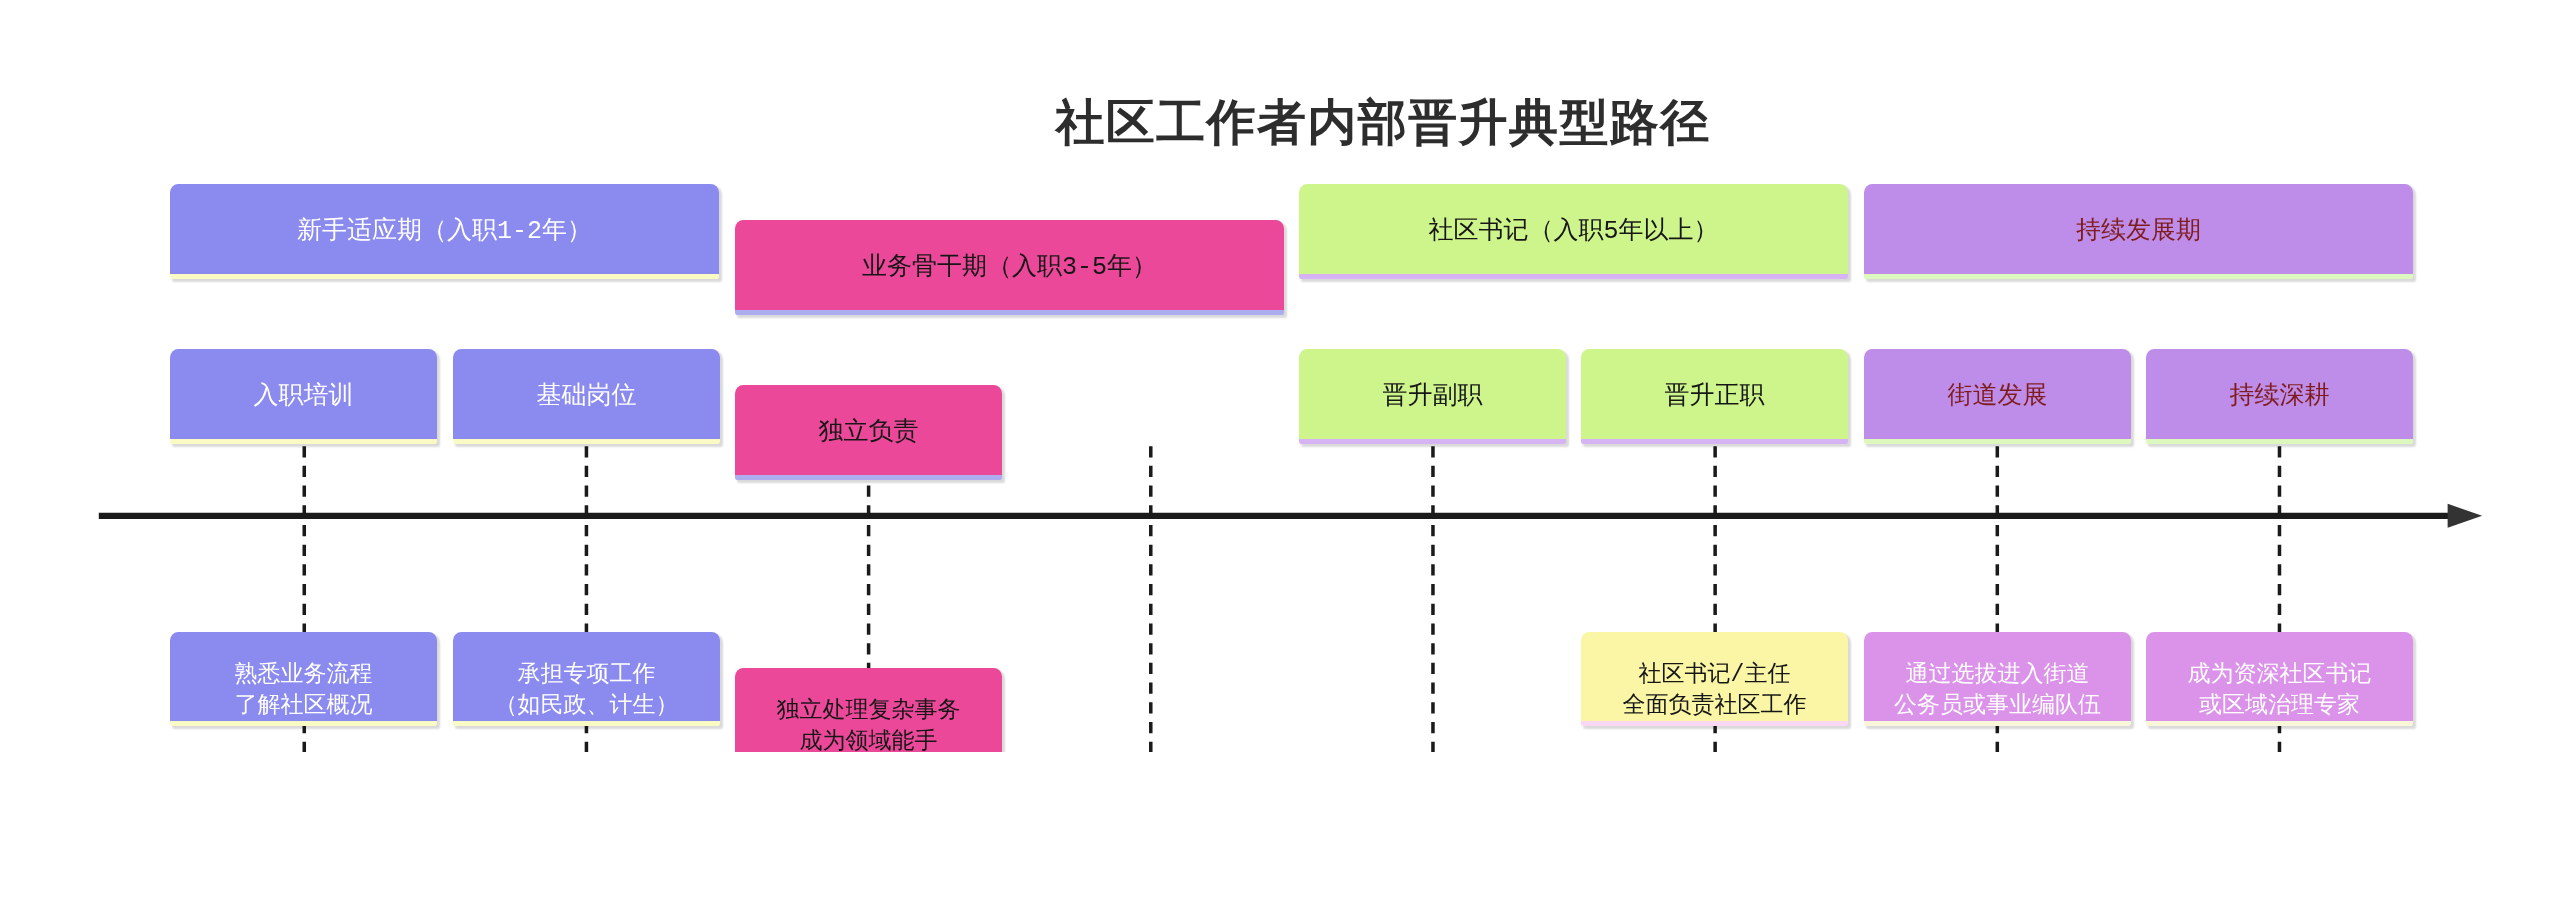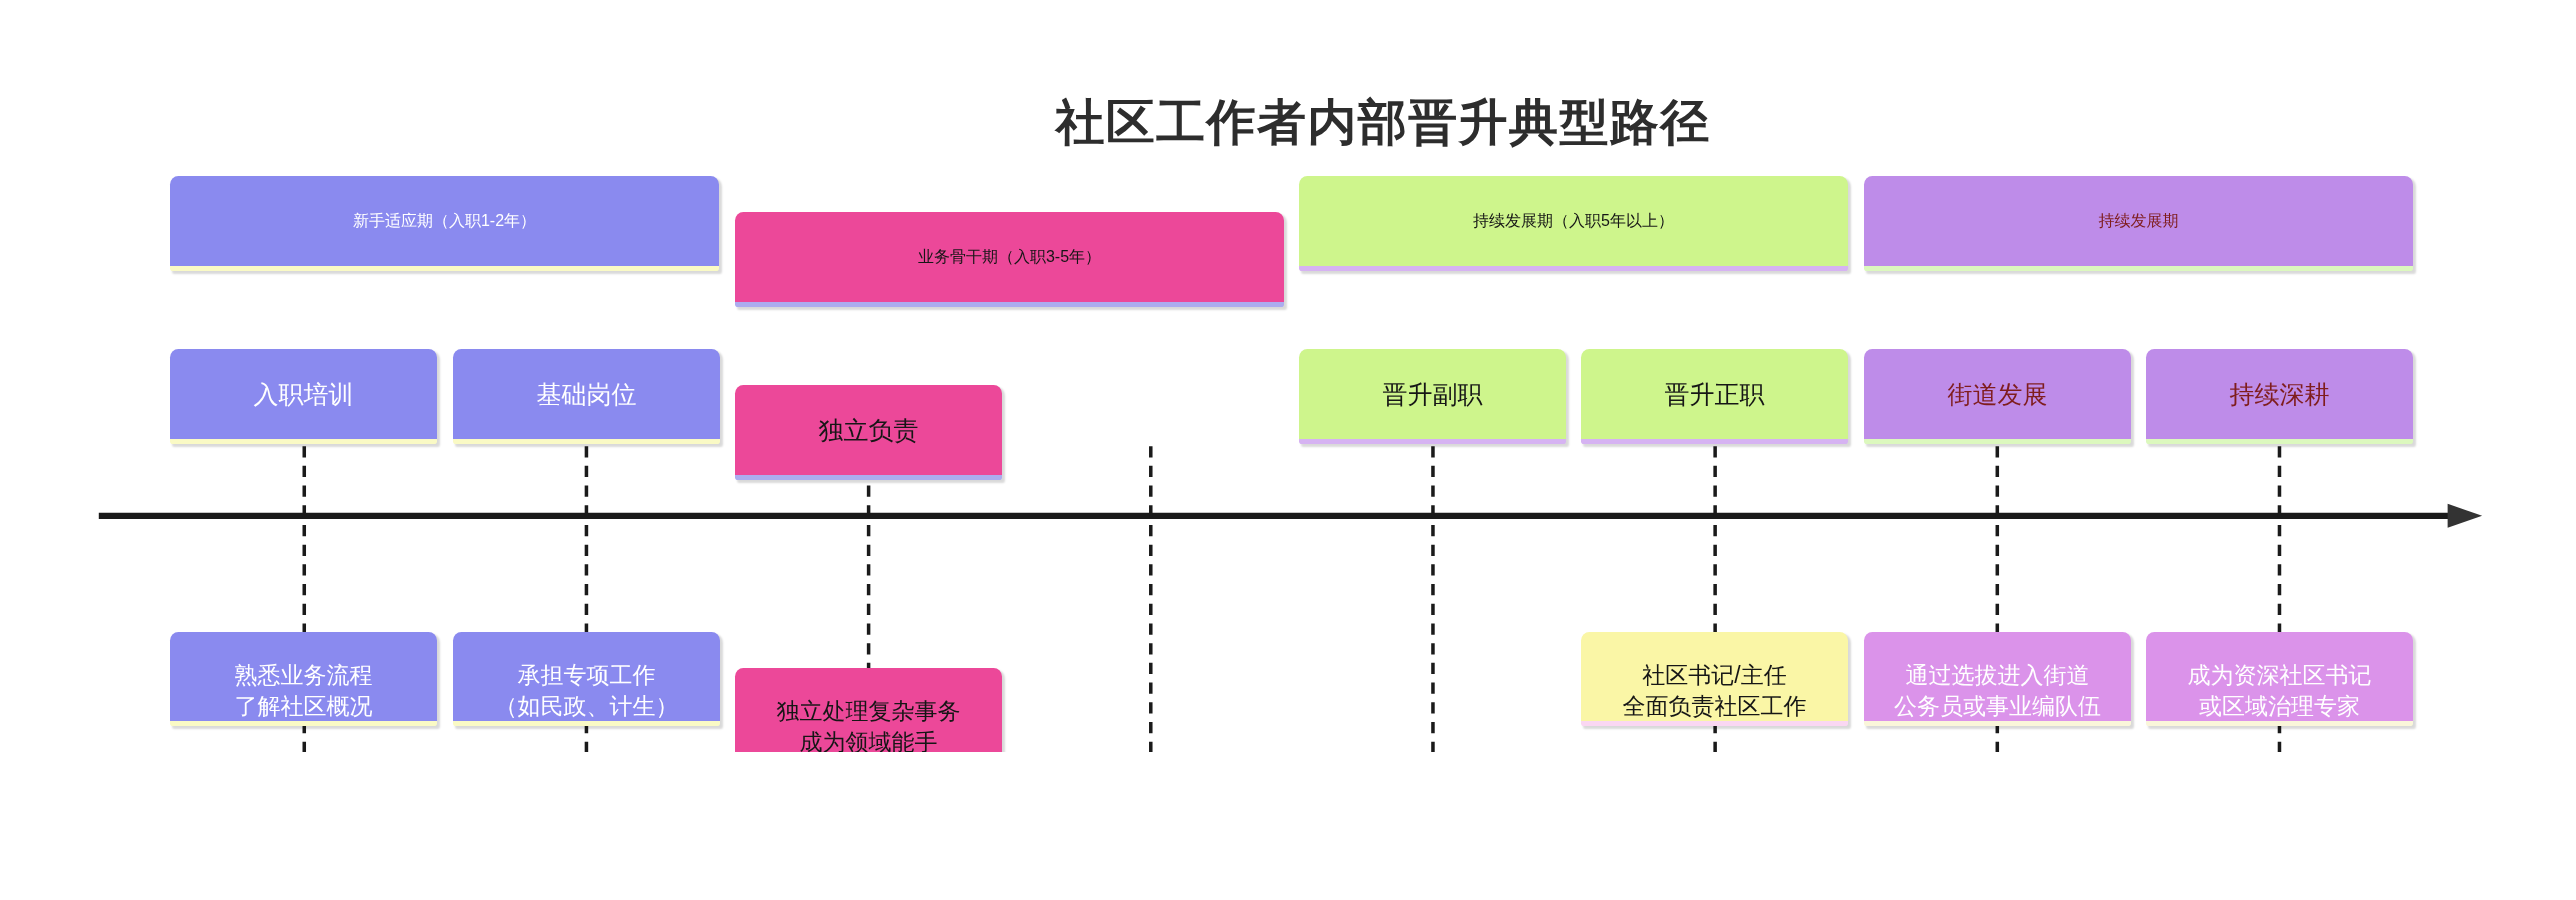--- a/index.html
+++ b/index.html
@@ -2,21 +2,21 @@
 <html style="font-size:11.3px"><head>
 <meta charset="utf-8">
 <style>
   html, body { margin: 0; padding: 0; background: #ffffff; }
   .canvas {
     position: relative;
     width: 2576px;
     height: 752px;
     background: #ffffff;
     overflow: hidden;
-    font-family: Liberation Sans, sans-serif;
+    font-family: Liberation Mono, monospace;
   }
   .underlay {
     position: absolute;
     left: 0; top: 0;
     z-index: 0;
   }
   .title {
     position: absolute;
     top: 90px;
     left: 0;
@@ -34,21 +34,21 @@
     position: absolute;
     box-sizing: content-box;
     display: flex;
     align-items: center;
     justify-content: center;
     text-align: center;
     border-radius: 8.4px 8.4px 2.8px 2.8px;
     box-shadow: 2.1px 2.8px 2.1px rgba(0,0,0,0.15);
     z-index: 1;
   }
-  .phase  { top: 176px; width: 549px; height: 90px; font-size: 16px; }
+  .phase  { top: 184px; width: 549px; height: 90px; font-size: 25px; }
   .stage  { top: 349px; width: 267px; height: 90px; font-size: 25px; }
   .desc   { top: 632px; width: 267px; height: 89px; font-size: 23px; line-height: 1.32; align-items: flex-end; }
   .desc .l { display: block; }
 
   
   .c-purple     { background: #8A8AEF; border-bottom: 5.6px solid #FAFAC5; color: #ffffff; }
   .c-yellow     { background: #ec4899; border-bottom: 5.6px solid #ACACEF; color: #161616; margin-top: 36px; }
   .c-green      { background: #CEF58C; border-bottom: 5.6px solid #D6B3F2; color: #161616; }
   .c-violet     { background: #BE8CE9; border-bottom: 5.6px solid #DCF8BE; color: #7f1d1d; }
   .c-paleyellow { background: #FAF6A6; border-bottom: 5.6px solid #FAD7F2; color: #161616; }
@@ -102,21 +102,21 @@
 
   <div class="title">社区工作者内部晋升典型路径</div>
 
   <div class="box phase c-purple" style="left:170px">
     <span>新手适应期（入职1-2年）</span>
   </div>
   <div class="box phase c-yellow" style="left:735px">
     <span>业务骨干期（入职3-5年）</span>
   </div>
   <div class="box phase c-green" style="left:1299px">
-    <span>持续发展期（入职5年以上）</span>
+    <span>社区书记（入职5年以上）</span>
   </div>
   <div class="box phase c-violet" style="left:1864px">
     <span>持续发展期</span>
   </div>
 
   <div class="box stage c-purple" style="left:170px">
     <span>入职培训</span>
   </div>
   <div class="box stage c-purple" style="left:453px">
     <span>基础岗位</span>

